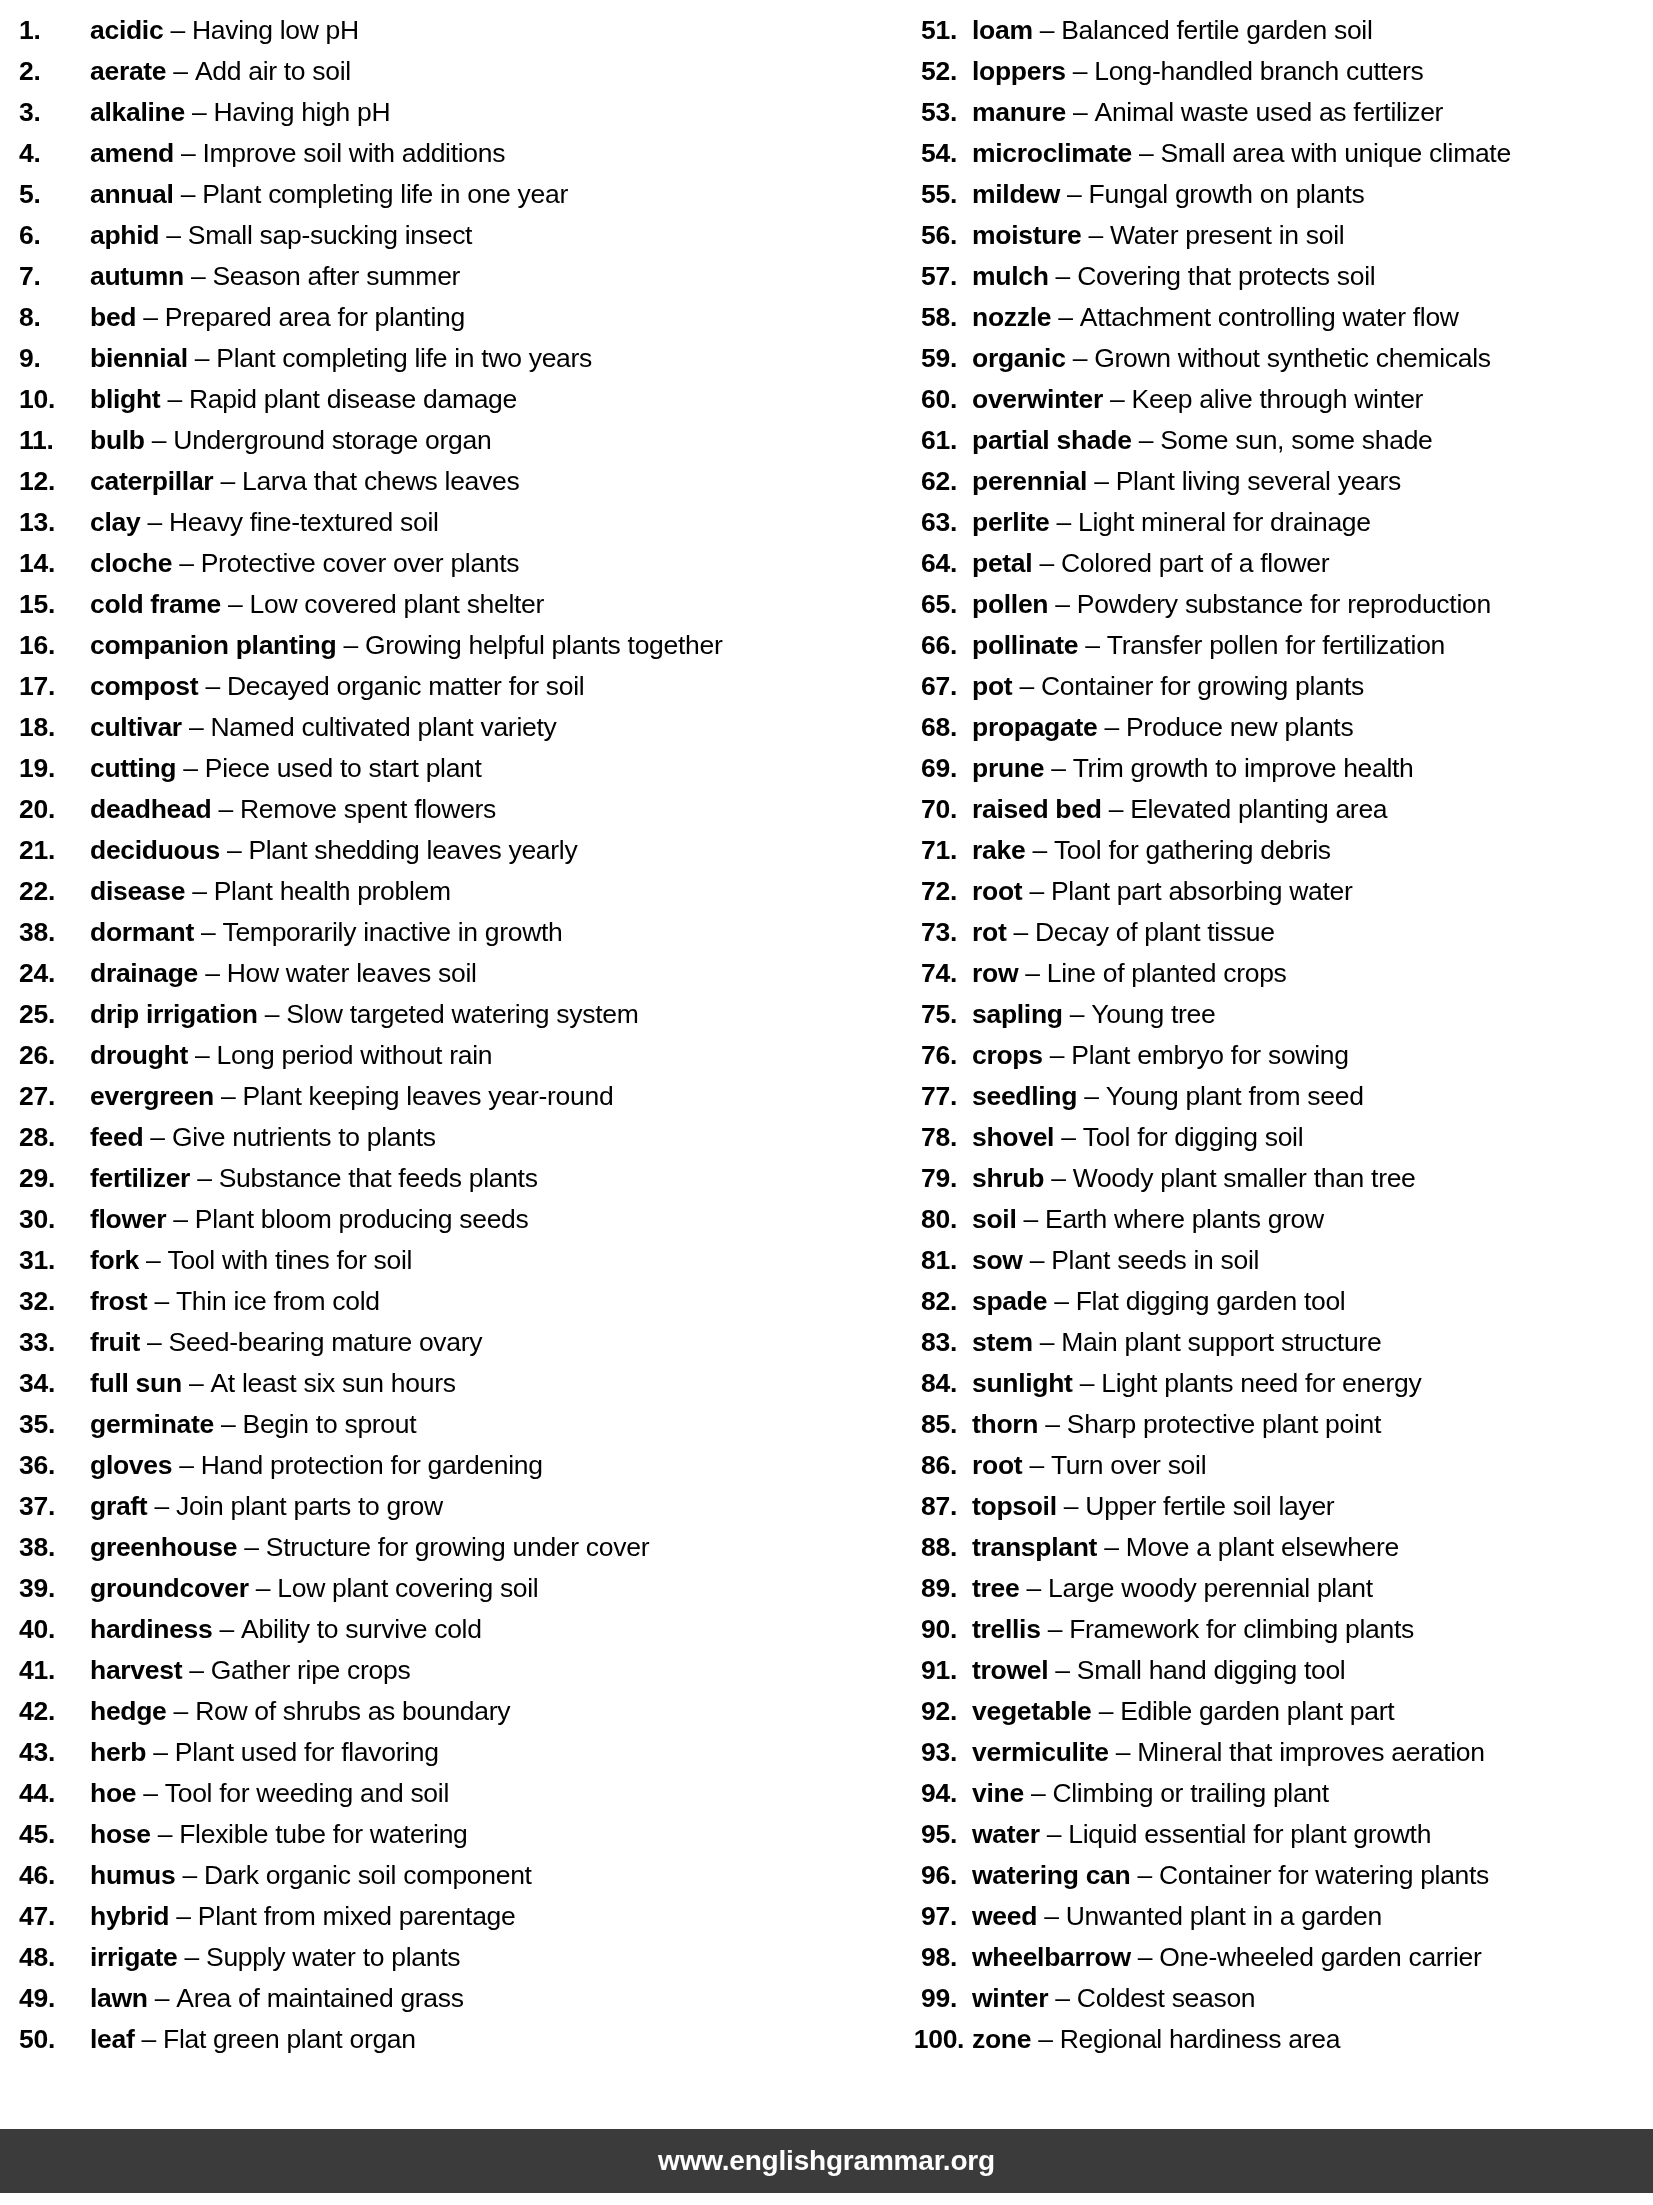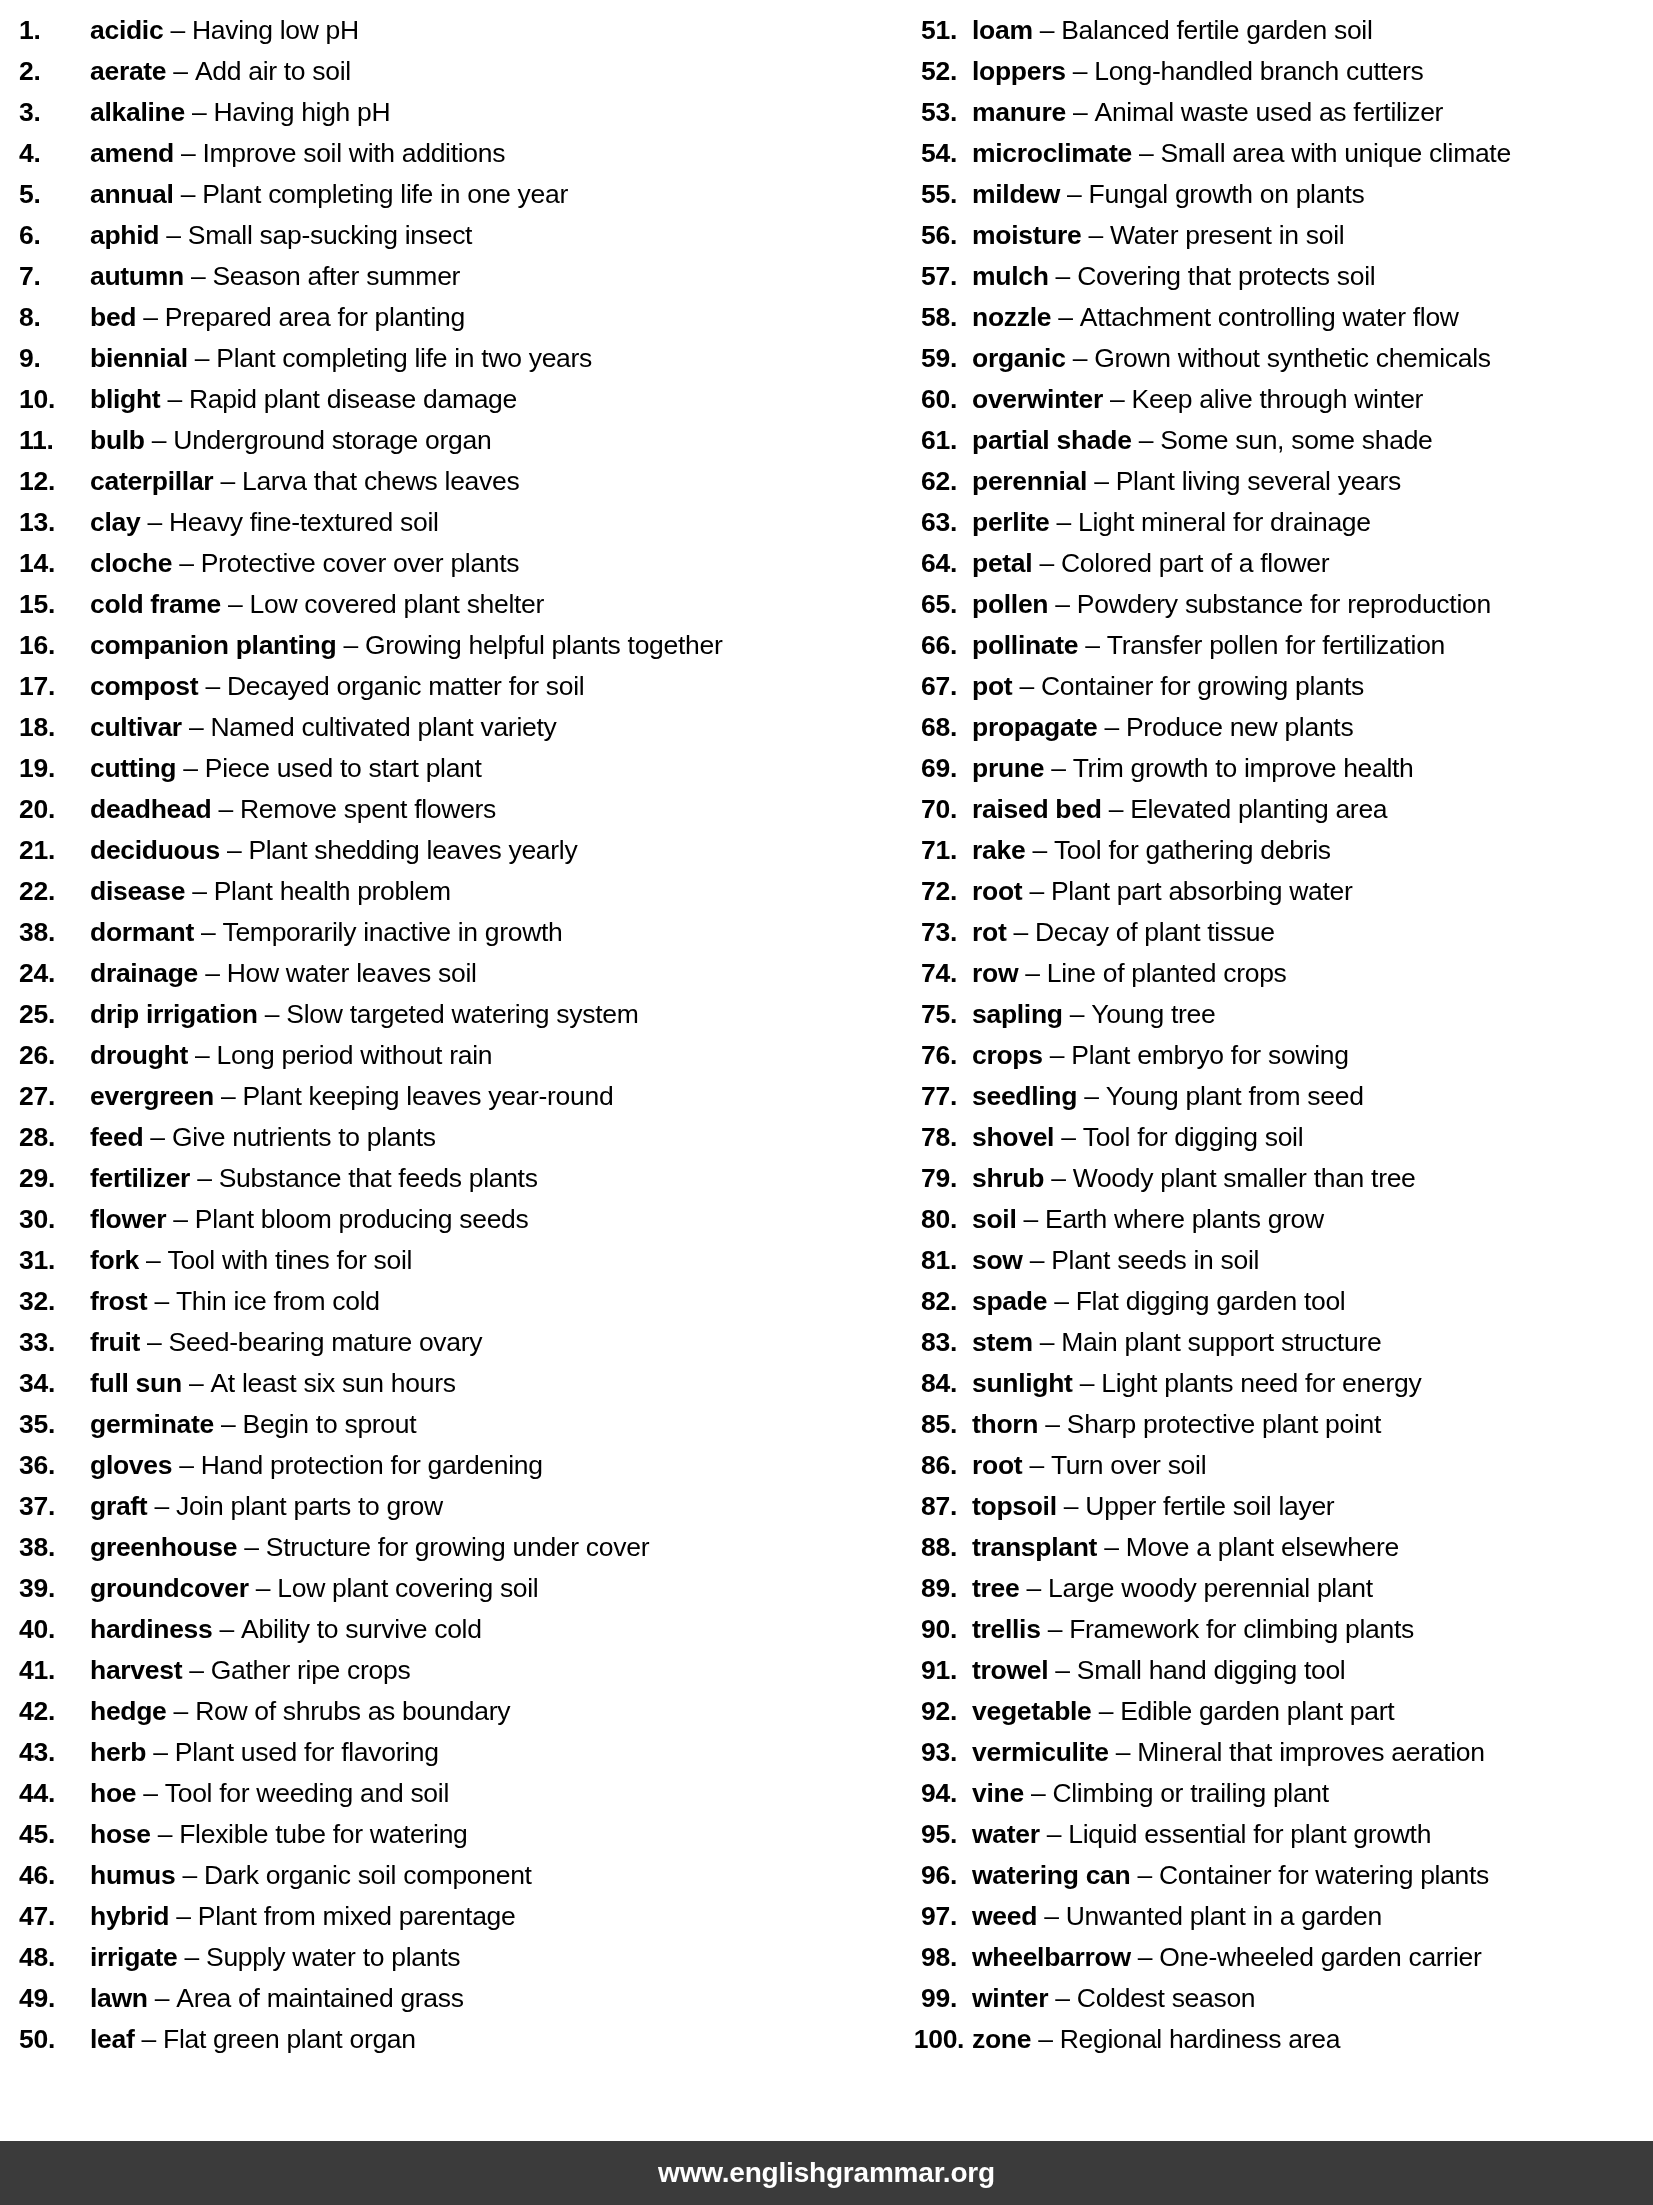--- a/index.html
+++ b/index.html
@@ -24,21 +24,21 @@
     white-space: nowrap;
     font-size: 26.5px;
     letter-spacing: -0.3px;
   }
   .item .num { flex: 0 0 71px; font-weight: bold; }
   .col-right .item .num { flex-basis: 66px; text-align: center; }
   .term { font-weight: bold; }
   .sep, .def { font-weight: normal; }
   .footer {
     position: absolute;
-    left: 0; bottom: 0;
+    left: 0; bottom: 12px;
     width: 100%; height: 64px;
     background: #3b3b3b;
     display: flex;
     align-items: center;
     justify-content: center;
     text-align: right;
   }
   .footer-text {
     color: #ffffff;
     font-weight: bold;

